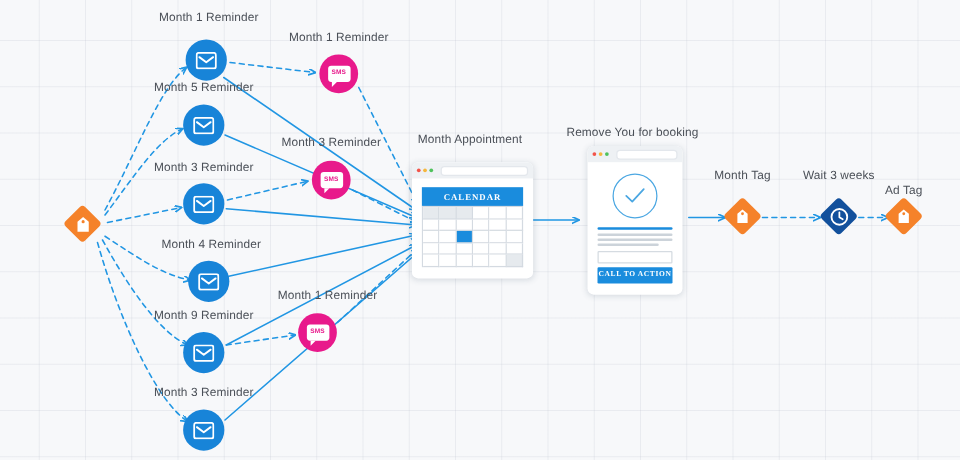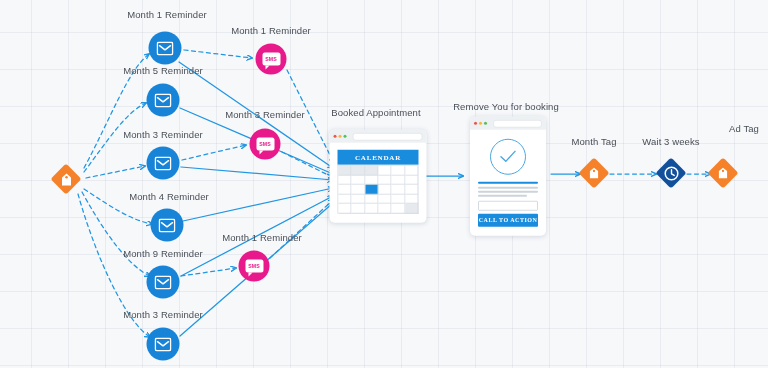--- a/index.html
+++ b/index.html
@@ -247,25 +247,25 @@
 
   <div class="label" style="left:167px; top:14px;">Month 1 Reminder</div>
   <div class="label" style="left:163px; top:70px;">Month 5 Reminder</div>
   <div class="label" style="left:163px; top:134px;">Month 3 Reminder</div>
   <div class="label" style="left:169px; top:196px;">Month 4 Reminder</div>
   <div class="label" style="left:163px; top:253px;">Month 9 Reminder</div>
   <div class="label" style="left:163px; top:314px;">Month 3 Reminder</div>
   <div class="label" style="left:271px; top:30px;">Month 1 Reminder</div>
   <div class="label" style="left:265px; top:114px;">Month 3 Reminder</div>
   <div class="label" style="left:262px; top:237px;">Month 1 Reminder</div>
-  <div class="label" style="left:376px; top:112px;">Booked Appointment</div>
+  <div class="label" style="left:376px; top:112px;">Month Appointment</div>
   <div class="label" style="left:506px; top:106px;">Remove You for booking</div>
   <div class="label" style="left:594px; top:141px;">Month Tag</div>
   <div class="label" style="left:671px; top:141px;">Wait 3 weeks</div>
-  <div class="label" style="left:723px; top:128px;margin-left:21px;">Ad Tag</div>
+  <div class="label" style="left:723px; top:153px;">Ad Tag</div>
 
   <div class="node" style="left:66px; top:179px;">
     <div class="diamond orange">
       <div class="dshape"></div>
       <div class="dicon">
         <svg width="11" height="13" viewBox="0 0 11 13">
           <path d="M5.5 0.6 L10 4.4 V12.4 H1 V4.4 Z" fill="#ffffff"></path>
           <circle cx="5.5" cy="4.3" r="1.25" fill="#f5822a"></circle>
         </svg>
       </div>

